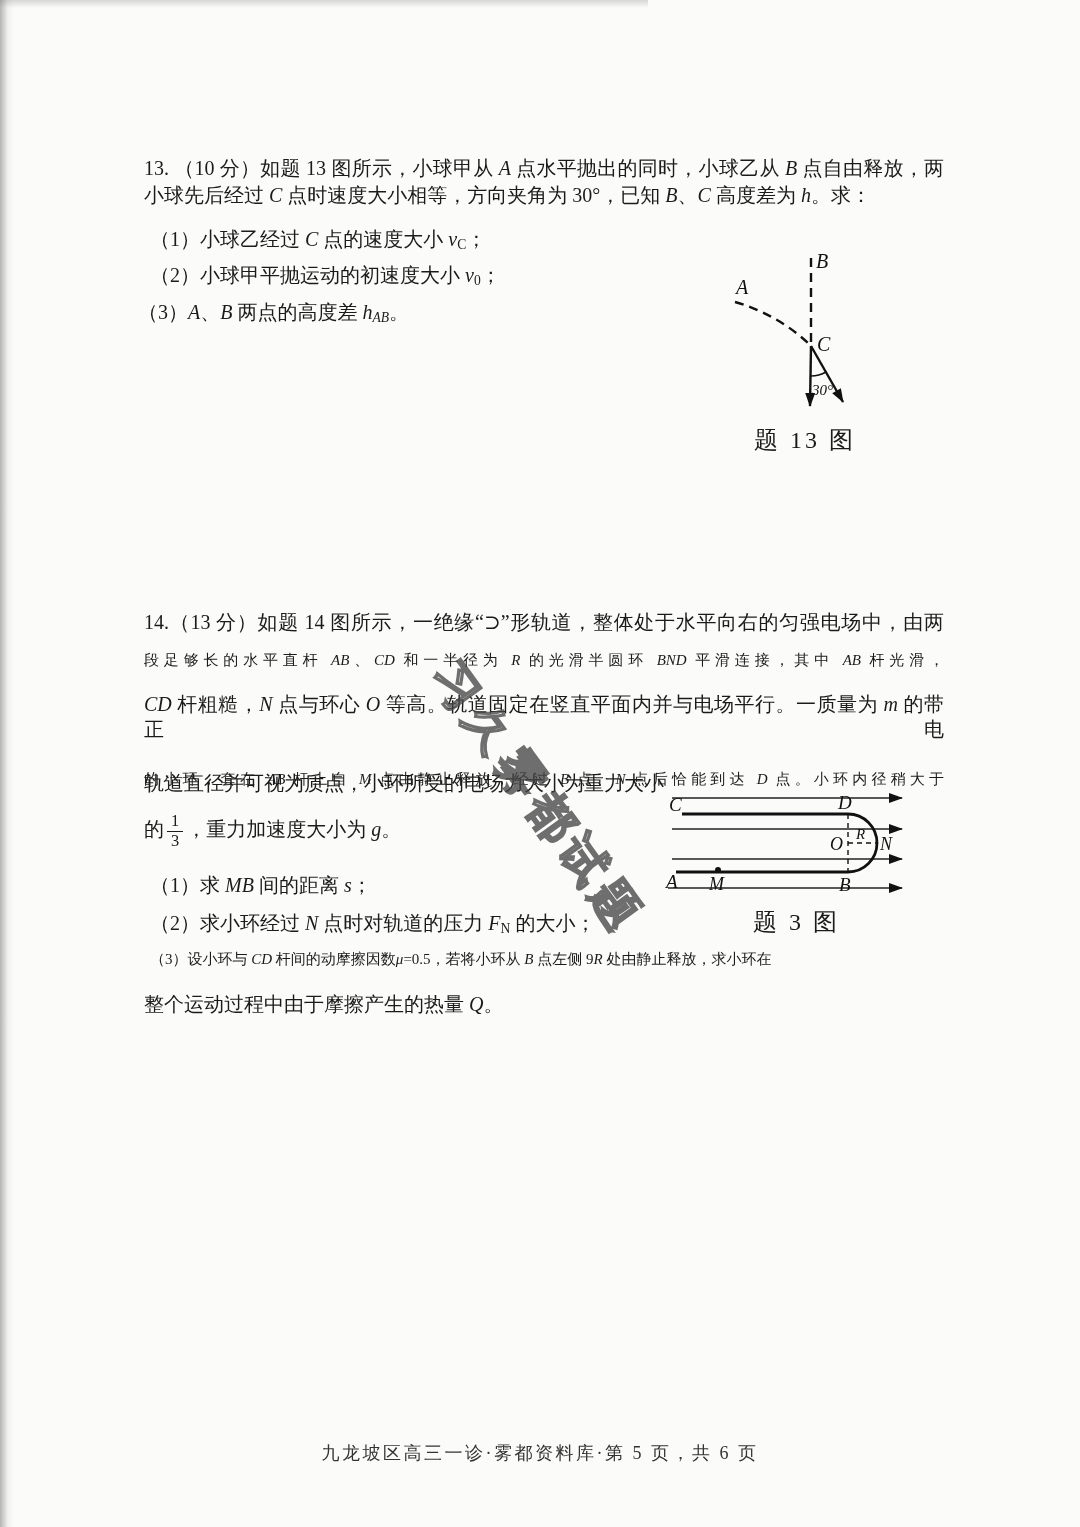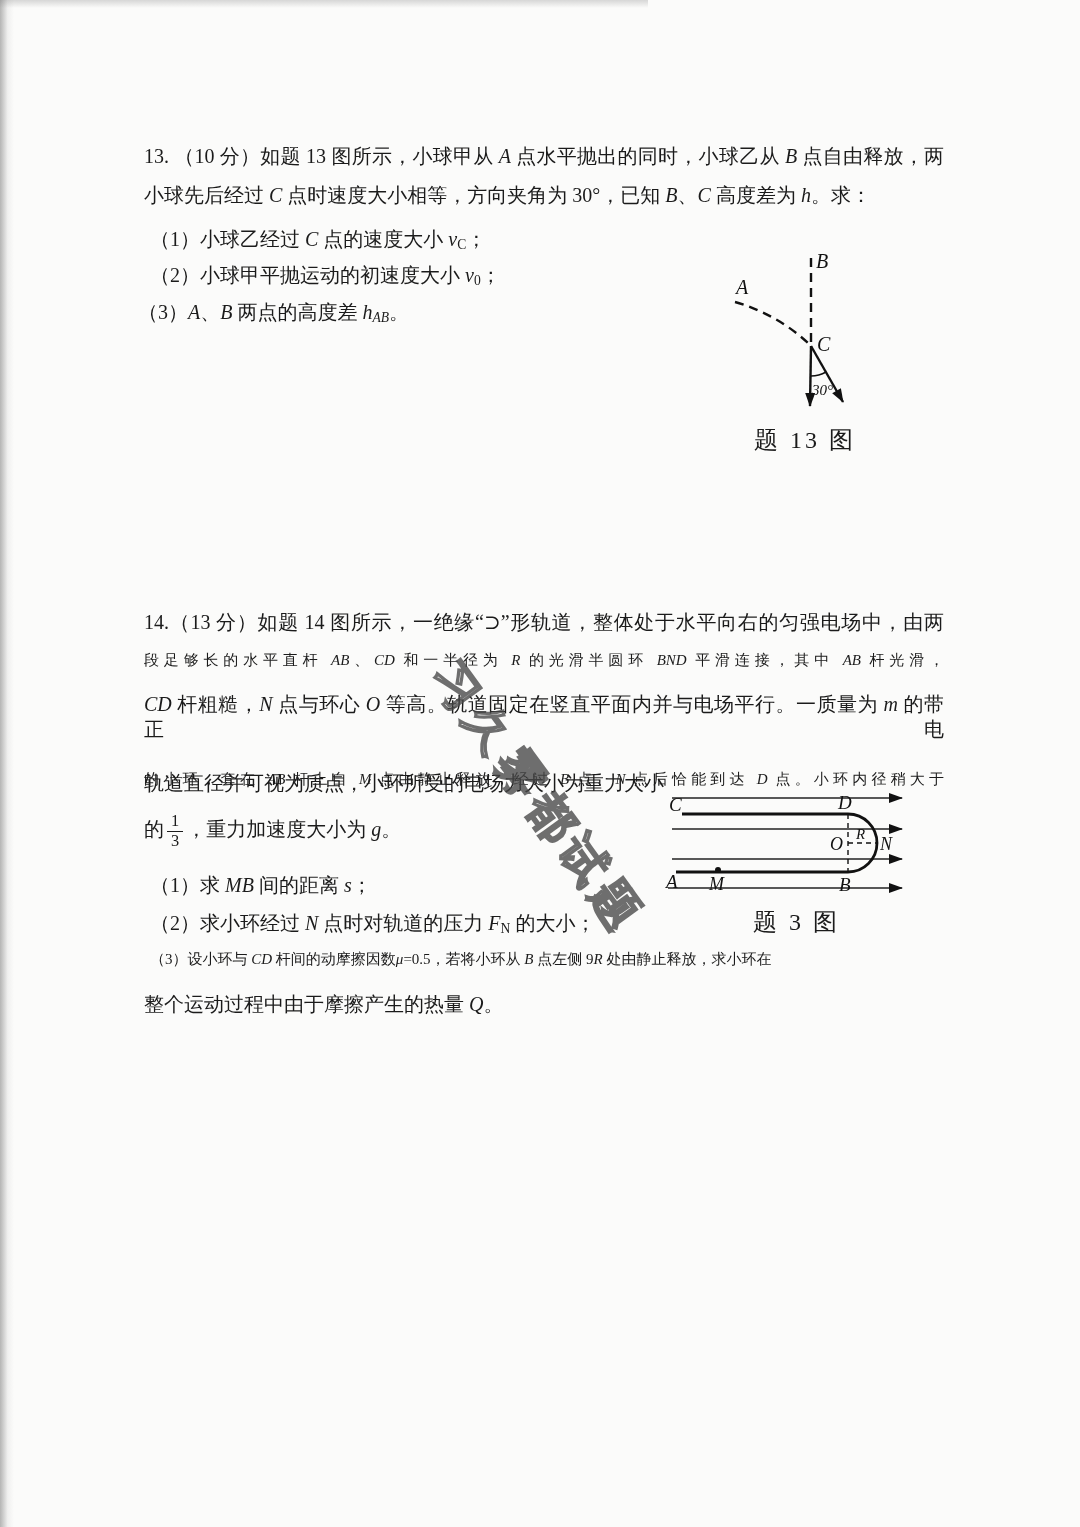--- a/index.html
+++ b/index.html
@@ -41,21 +41,21 @@
     font-size:18px;letter-spacing:2.5px;color:#333;}
 </style>
 </head>
 <body>
 
 <div class="page">
 
   <p class="watermark">习久雾都试题</p>
 
   <section>
-    <p class="tl just" style="top:144px">13. （10 分）如题 13 图所示，小球甲从 <span class="mi">A</span> 点水平抛出的同时，小球乙从 <span class="mi">B</span> 点自由释放，两</p>
+    <p class="tl just" style="top:156px">13. （10 分）如题 13 图所示，小球甲从 <span class="mi">A</span> 点水平抛出的同时，小球乙从 <span class="mi">B</span> 点自由释放，两</p>
     <p class="tl" style="top:183px">小球先后经过 <span class="mi">C</span> 点时速度大小相等，方向夹角为 30°，已知 <span class="mi">B</span>、<span class="mi">C</span> 高度差为 <span class="mi">h</span>。求：</p>
     <p class="tl" style="top:227px;left:150px">（1）小球乙经过 <span class="mi">C</span> 点的速度大小 <span class="mi">v</span><span class="sub">C</span>；</p>
     <p class="tl" style="top:263px;left:150px">（2）小球甲平抛运动的初速度大小 <span class="mi">v</span><span class="sub">0</span>；</p>
     <p class="tl" style="top:300px;left:138px">（3）<span class="mi">A</span>、<span class="mi">B</span> 两点的高度差 <span class="mi">h</span><span class="misub">AB</span>。</p>
 
     <div class="fig" style="position:absolute;left:712px;top:248px;">
       <svg width="180" height="172" viewBox="0 0 180 172">
         <defs>
           <marker id="arw13" markerUnits="userSpaceOnUse" markerWidth="16" markerHeight="12" refX="14" refY="6" orient="auto">
             <path d="M1,1 L15,6 L1,11 z" fill="#111"></path>
@@ -120,14 +120,15 @@
         <text x="181" y="109" font-size="19">B</text>
         <text x="51" y="108" font-size="18">M</text>
         <text x="172" y="68" font-size="18">O</text>
         <text x="198" y="57" font-size="15">R</text>
         <text x="222" y="68" font-size="18">N</text>
       </svg>
       <p class="figcap" style="left:95px;top:124px">题 3 图</p>
     </div>
   </section>
 
+  <p class="footer">九龙坡区高三一诊·雾都资料库·第 5 页，共 6 页</p>
 
 </div>
 
 </body></html>

